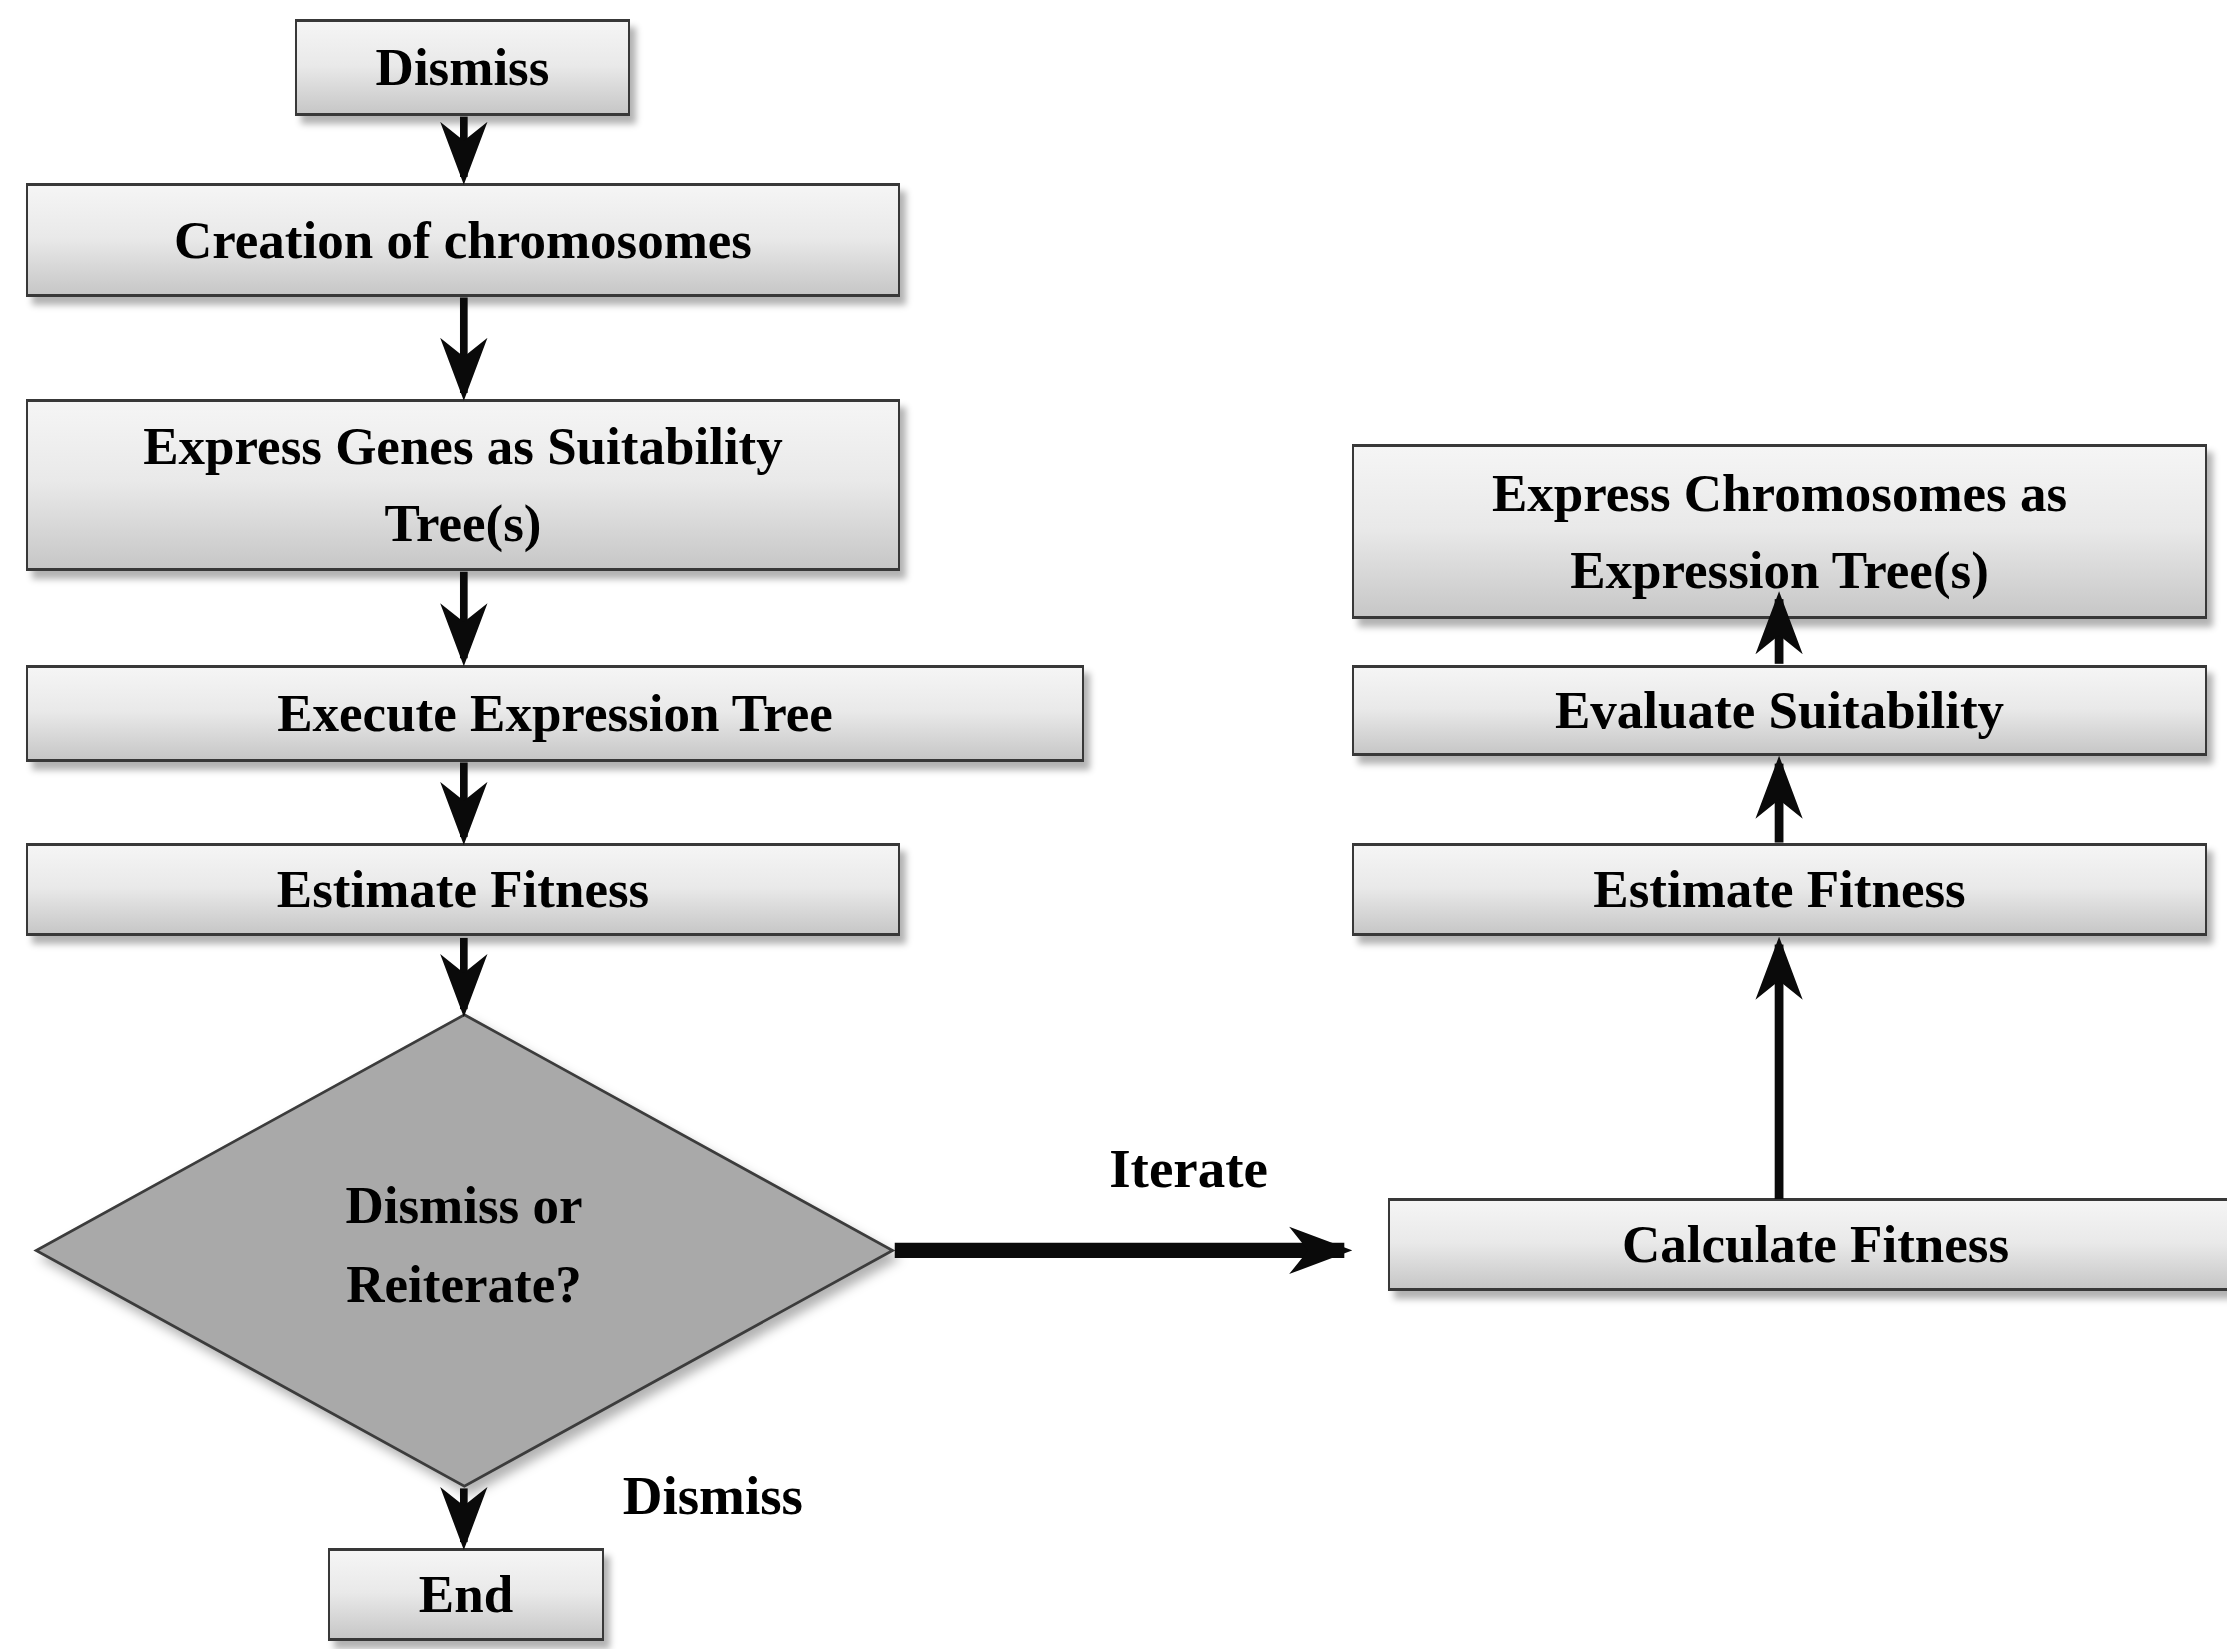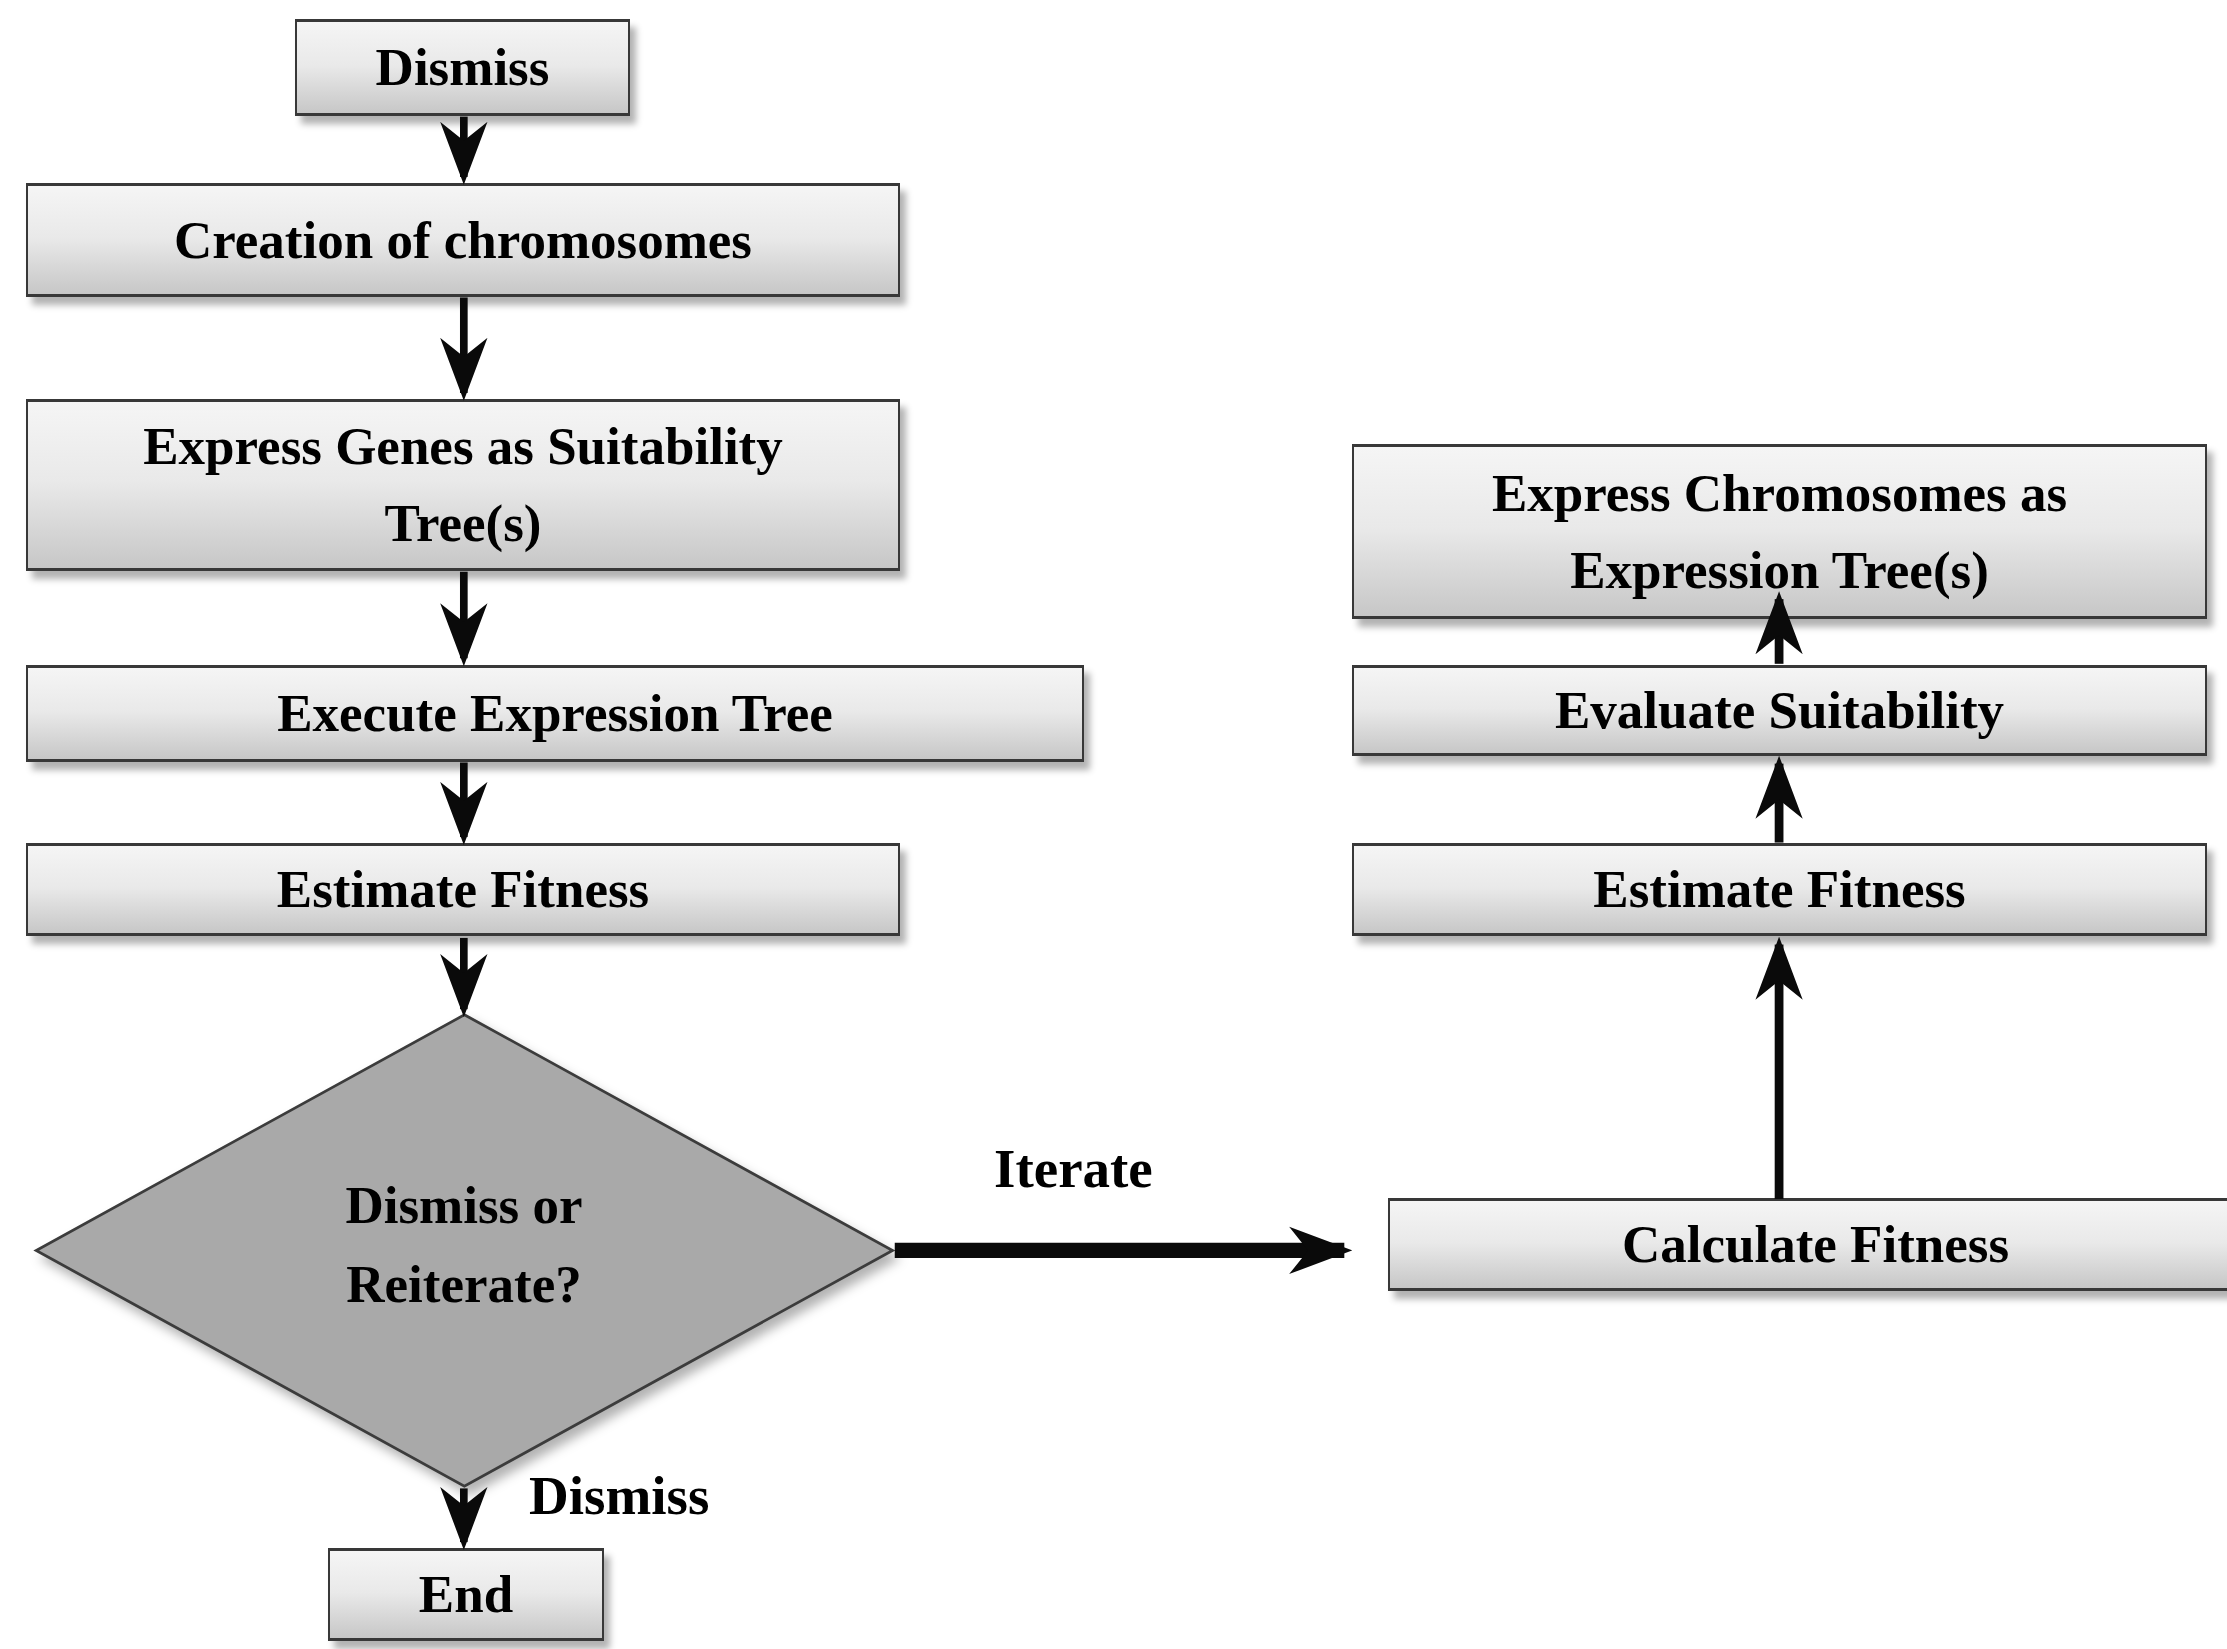--- a/index.html
+++ b/index.html
@@ -35,21 +35,21 @@
     line-height: 77px;
     white-space: pre-line;
     z-index: 2;
   }
   .edge-label {
     position: absolute;
     color: #000000;
     font-weight: 700;
     font-size: 55px;
     line-height: 66px;
-    text-align: left;
+    text-align: right;
     z-index: 4;
     white-space: pre-line;
   }
   .decision-label {
     position: absolute;
     color: #000000;
     font-weight: 700;
     font-size: 53px;
     line-height: 79px;
     text-align: center;

